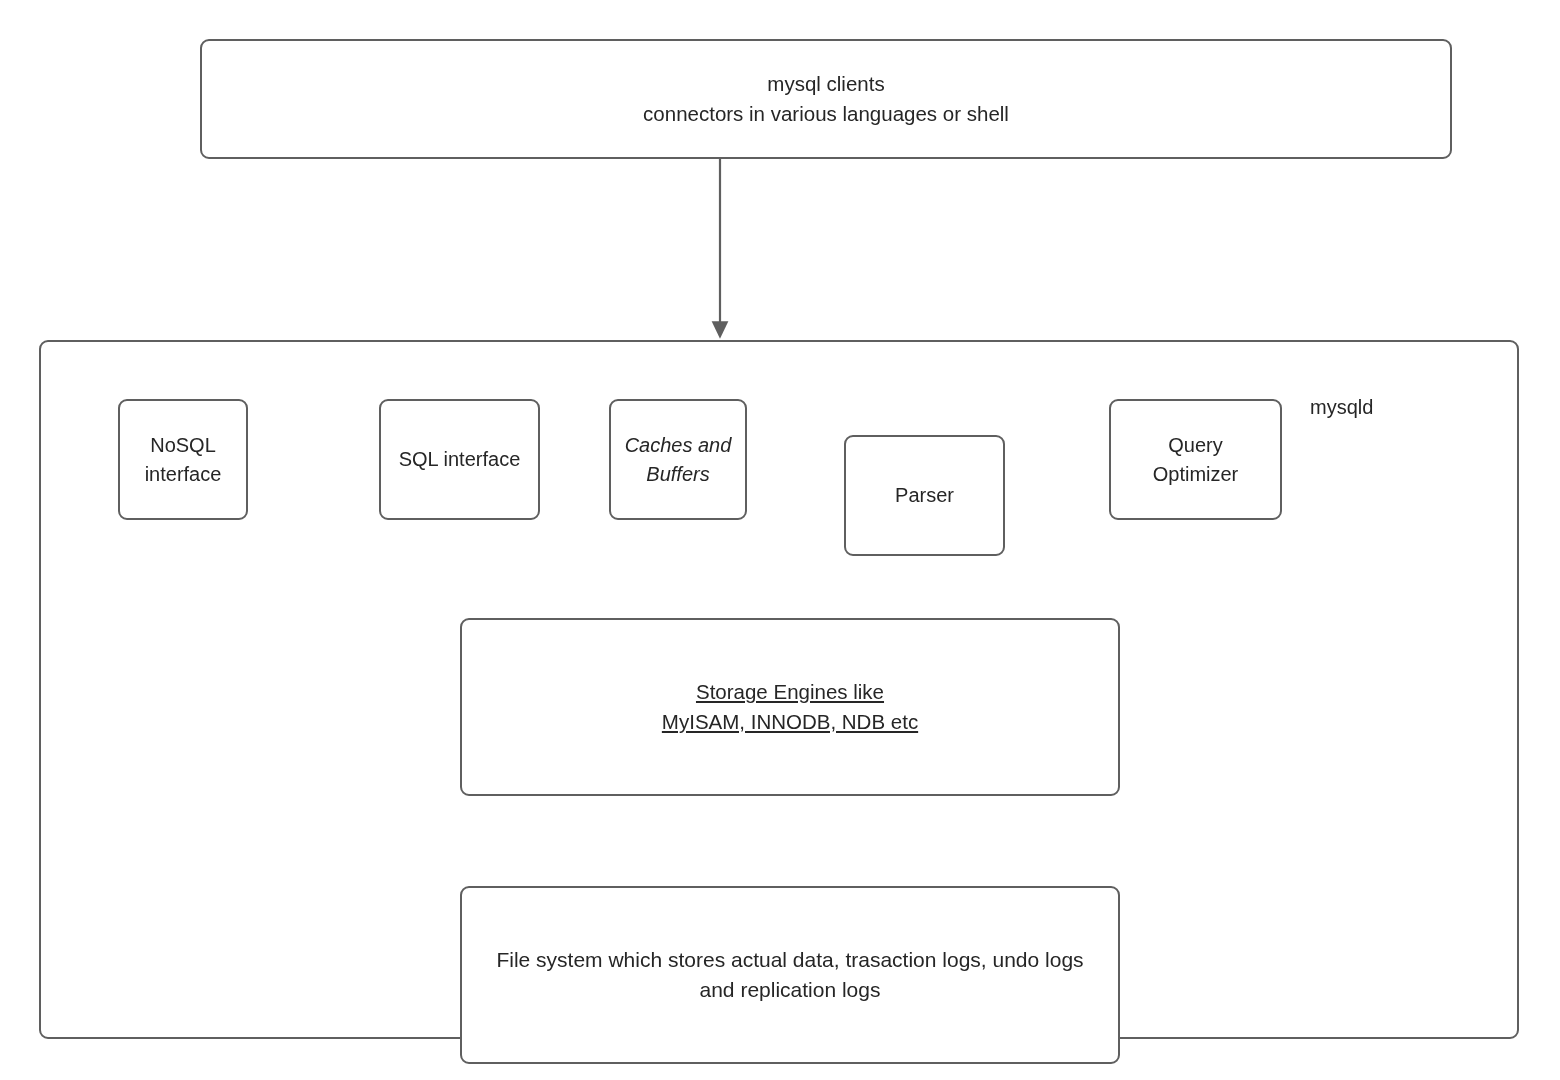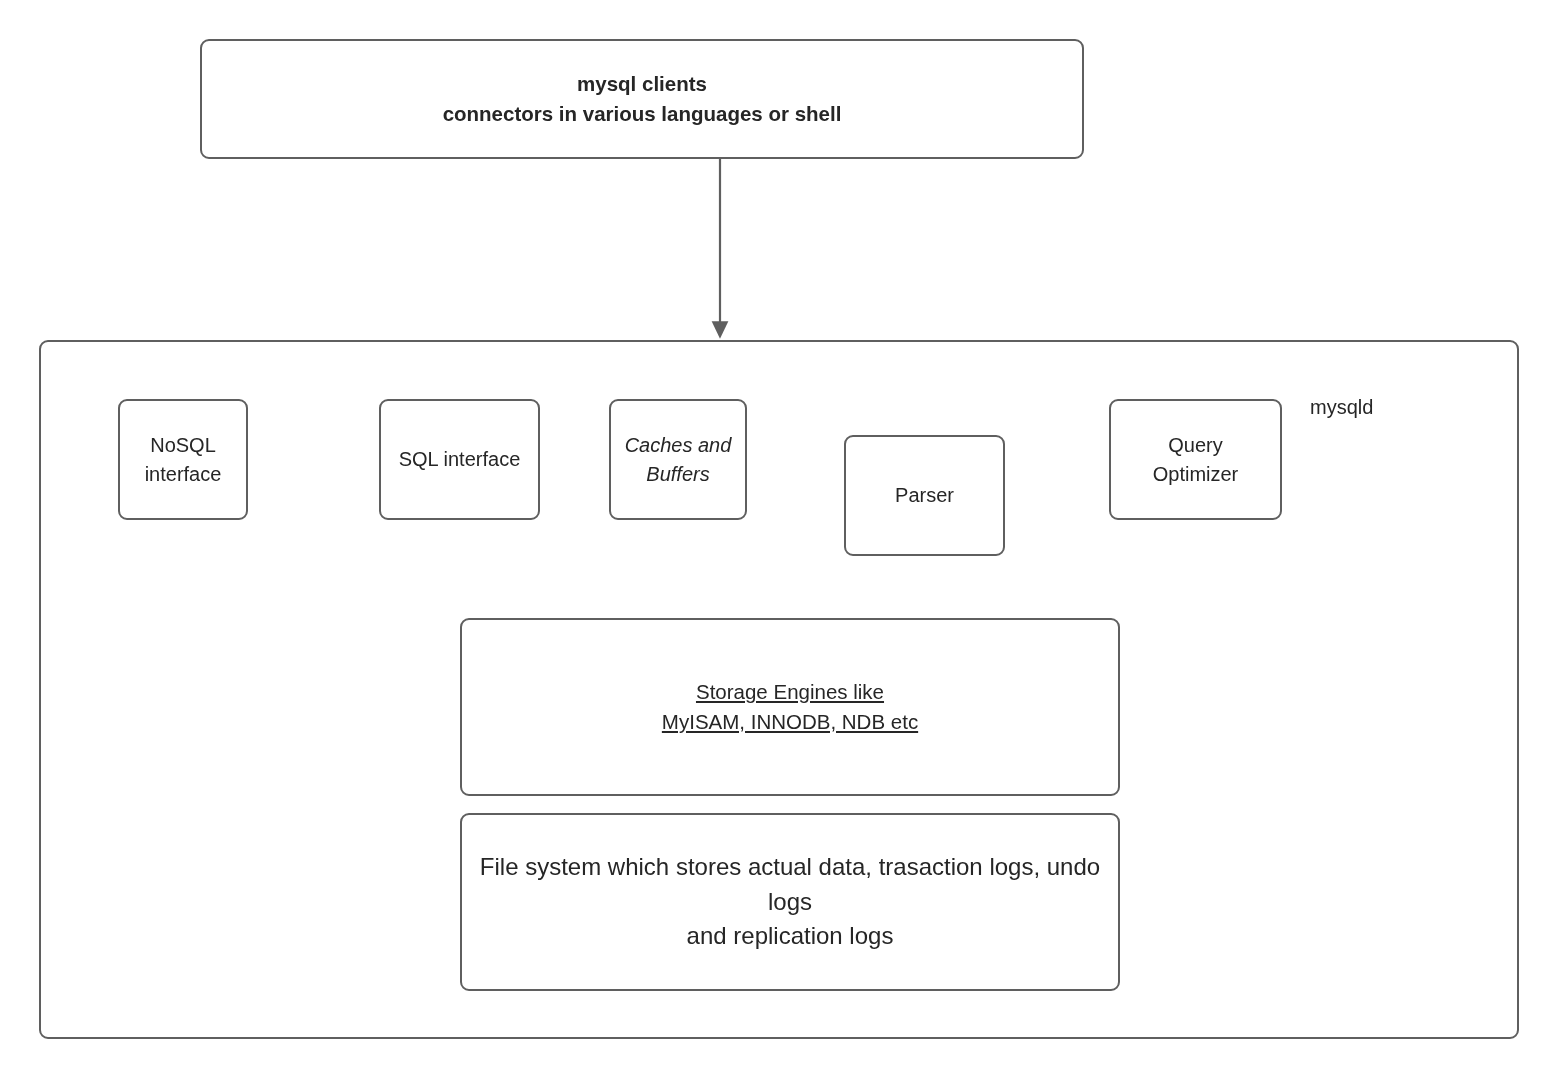--- a/index.html
+++ b/index.html
@@ -29,24 +29,23 @@
     line-height: 1.45;
     white-space: pre-line;
   }
   .node.container {
     display: block;
   }
   
   #clients-box {
     left: 200px;
     top: 39px;
-    width: 884px;
+    width: 1252px;
     height: 120px;
     font-size: 20.5px;
-    font-weight: bold;
   }
   
   #mysqld-box {
     left: 39px;
     top: 340px;
     width: 1480px;
     height: 699px;
   }
   
   #mysqld-label {
@@ -74,24 +73,24 @@
     left: 460px;
     top: 618px;
     width: 660px;
     height: 178px;
     font-size: 20.5px;
     text-decoration: underline;
   }
   
   #filesystem-box {
     left: 460px;
-    top: 813px;
+    top: 886px;
     width: 660px;
     height: 178px;
-    font-size: 24px;
+    font-size: 21px;
   }
   
   #connector {
     position: absolute;
     left: 0;
     top: 0;
     width: 1560px;
     height: 1080px;
     pointer-events: none;
   }

